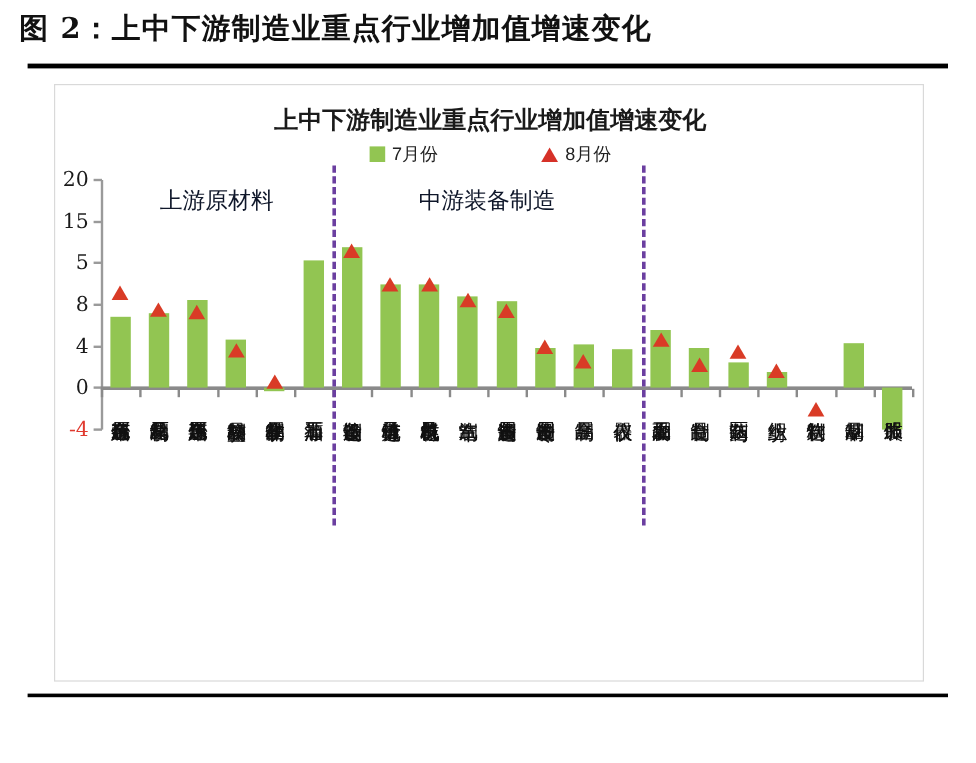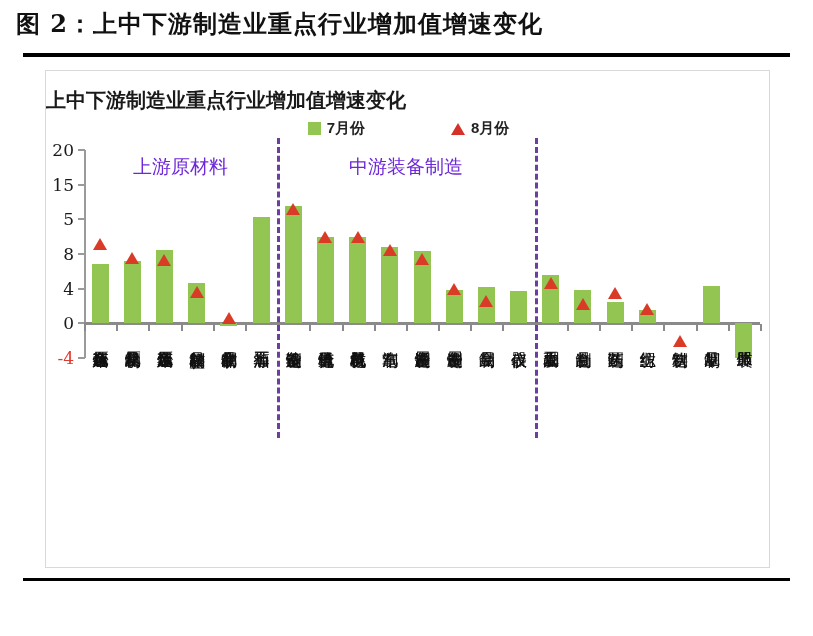--- a/index.html
+++ b/index.html
@@ -28,28 +28,28 @@
     font-family:"DejaVu Serif","Liberation Serif",serif;
     font-style:italic;font-size:20px;color:#111;white-space:nowrap;
   }
 
   
   .chart-frame{
     position:absolute;left:45px;top:70px;width:725px;height:498px;
     border:1px solid #d9d9d9;background:#fff;box-sizing:border-box;
   }
   .chart-title{
-    position:absolute;left:0;top:16px;width:725px;text-align:left;
+    position:absolute;left:0;top:16px;width:725px;text-align:center;
     font-size:20px;color:#1a1a1a;font-weight:600;
   }
 
   
   .legend{
     position:absolute;top:48px;left:0;width:725px;
-    display:flex;justify-content:center;gap:86px;align-items:center;font-weight:bold;
+    display:flex;justify-content:center;gap:86px;align-items:center;
   }
   .legend-item{display:flex;align-items:center;gap:6px;font-size:15px;color:#222;}
   .lg-swatch{width:13px;height:13px;background:#92c552;display:block;}
   .lg-tri{
     width:0;height:0;border-left:7px solid transparent;border-right:7px solid transparent;
     border-bottom:12px solid #d63128;display:block;
   }
 
   
   
@@ -70,21 +70,21 @@
   .zero-line{
     position:absolute;left:0;width:676px;height:3px;background:#8a8a8a;
   }
   .xtick{position:absolute;width:2px;height:7px;background:#8a8a8a;}
 
   .divider{
     position:absolute;width:0;border-left:3px dashed #6b3fa0;top:-12px;height:300px;
   }
 
   .sect-label{
-    position:absolute;font-size:19px;color:#6d28d9;white-space:nowrap;
+    position:absolute;font-size:19px;color:#0f172a;white-space:nowrap;
     transform:translateX(-50%);
   }
 
   .bar{position:absolute;background:#92c552;}
   .marker{
     position:absolute;width:0;height:0;
     border-left:7px solid transparent;border-right:7px solid transparent;
     border-bottom:12px solid #d93b26;transform:translateX(-50%);
   }
 

